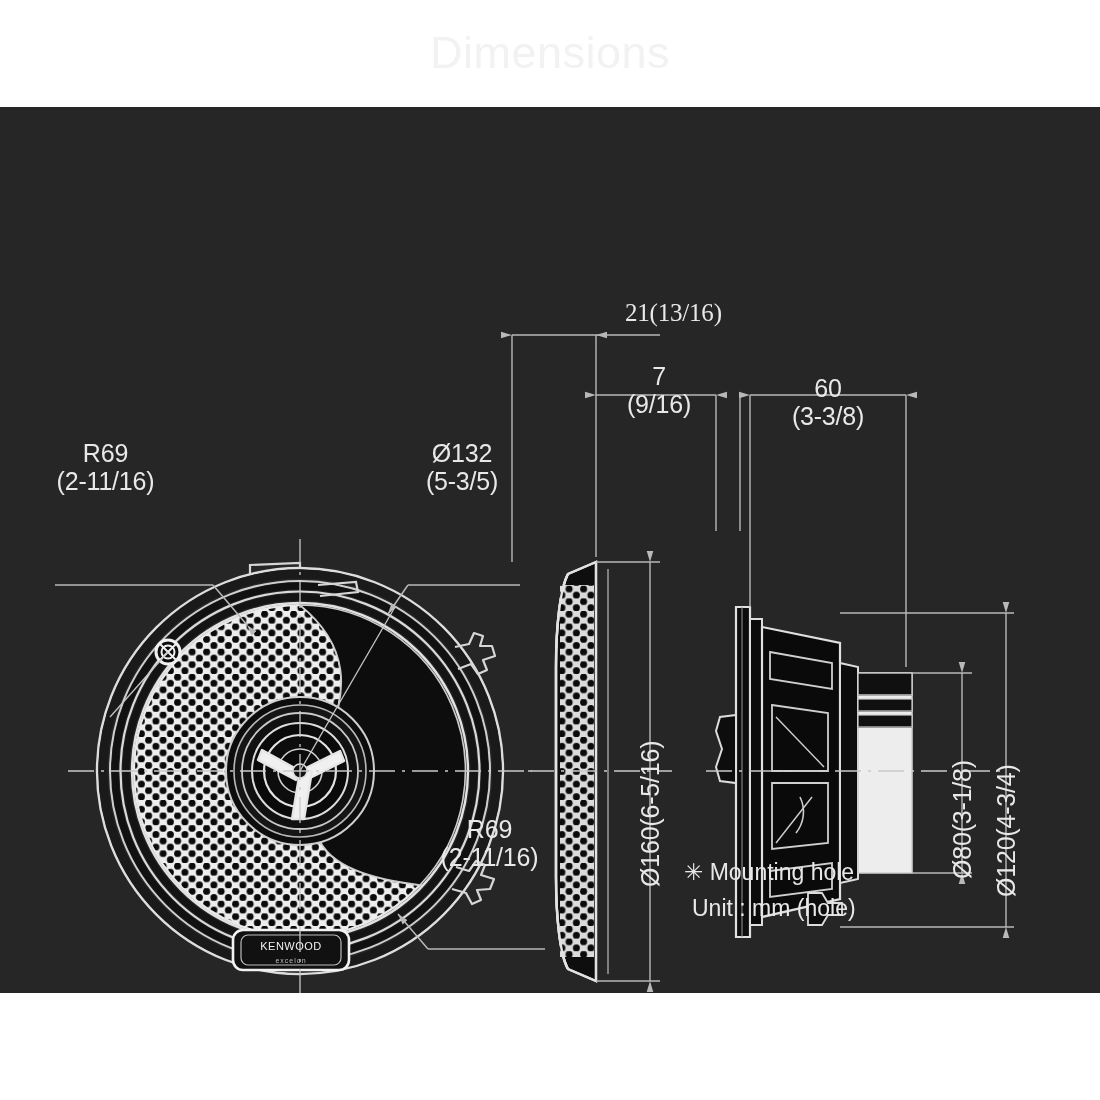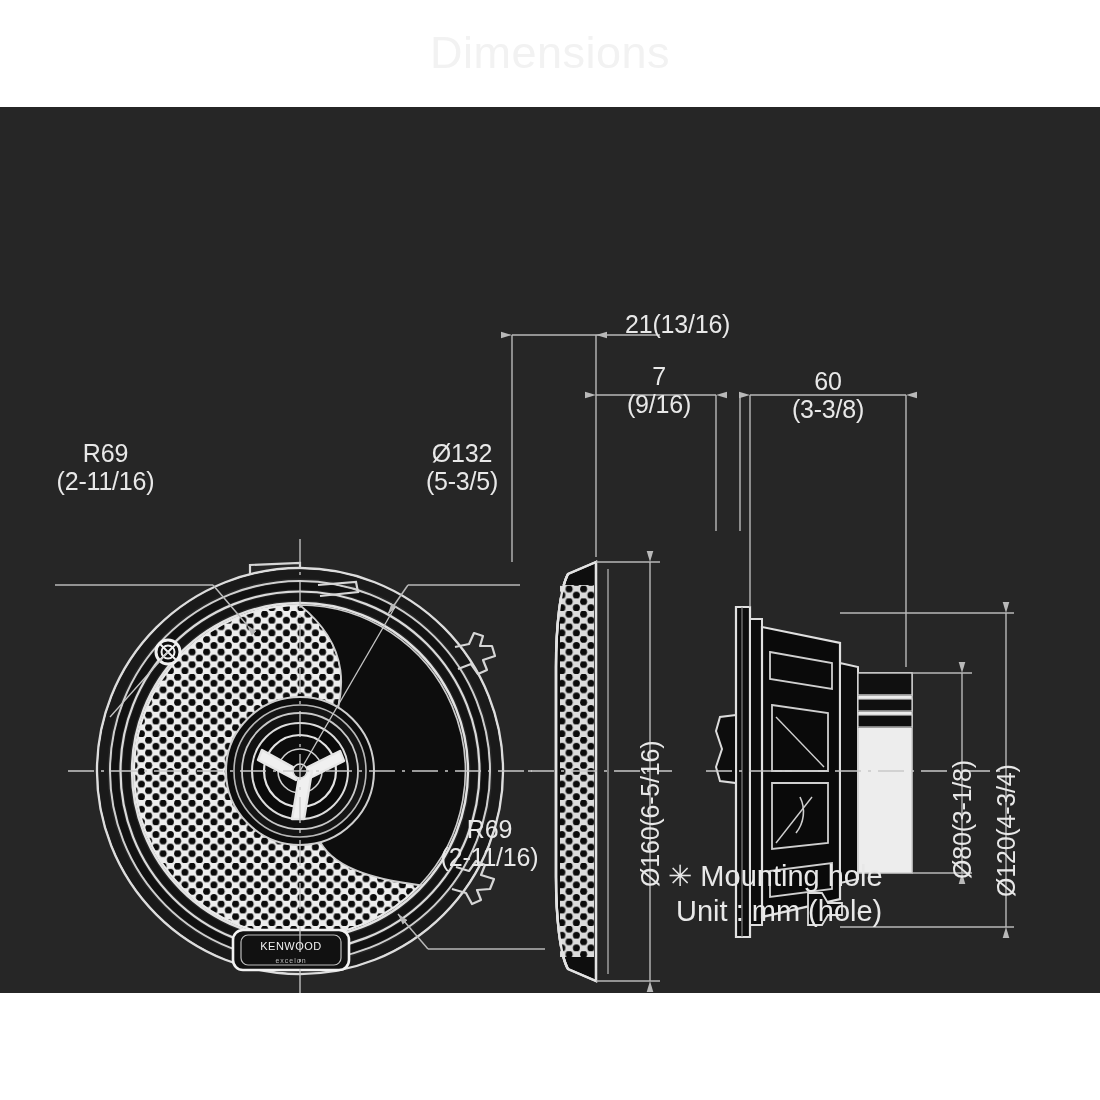--- a/index.html
+++ b/index.html
@@ -60,23 +60,24 @@
   .dim-label.stack {
     text-align: center;
   }
   .dim-label.vert {
     transform-origin: 0 0;
     transform: rotate(-90deg);
   }
   .note {
     position: absolute;
     color: #e8e8e8;
-    font-size: 29px;
+    font-size: 23px;
     font-family: "Liberation Sans", sans-serif;
     white-space: nowrap;
+    margin-left: 16px;
   }
   .badge-text-top {
     font-size: 11px;
     letter-spacing: 0.5px;
   }
   .badge-text-bot {
     font-size: 7px;
     letter-spacing: 1px;
   }
 </style>
@@ -312,28 +313,28 @@
     <div class="dim-label stack" style="left:402px; top:332px; width:120px;text-align:center;">
       <div>Ø132</div>
       <div>(5-3/5)</div>
     </div>
 
     <div class="dim-label stack" style="left:422px; top:708px; width:135px;">
       <div>R69</div>
       <div>(2-11/16)</div>
     </div>
 
-    <div class="dim-label" style="left:625px; top:203px;">21(13/16)</div>
+    <div class="dim-label" style="left:625px; top:192px;font-family:Liberation Serif, serif;">21(13/16)</div>
 
     <div class="dim-label stack" style="left:613px; top:255px; width:92px;">
       <div>7</div>
       <div>(9/16)</div>
     </div>
 
-    <div class="dim-label stack" style="left:772px; top:260px; width:112px;text-align:center;">
+    <div class="dim-label stack" style="left:772px; top:267px; width:112px;text-align:center;">
       <div>60</div>
       <div>(3-3/8)</div>
     </div>
 
     <div class="dim-label vert" style="left:636px; top:780px;">Ø160(6-5/16)</div>
 
     <div class="dim-label vert" style="left:948px; top:772px;">Ø80(3-1/8)</div>
 
     <div class="dim-label vert" style="left:992px; top:790px;">Ø120(4-3/4)</div>
 

